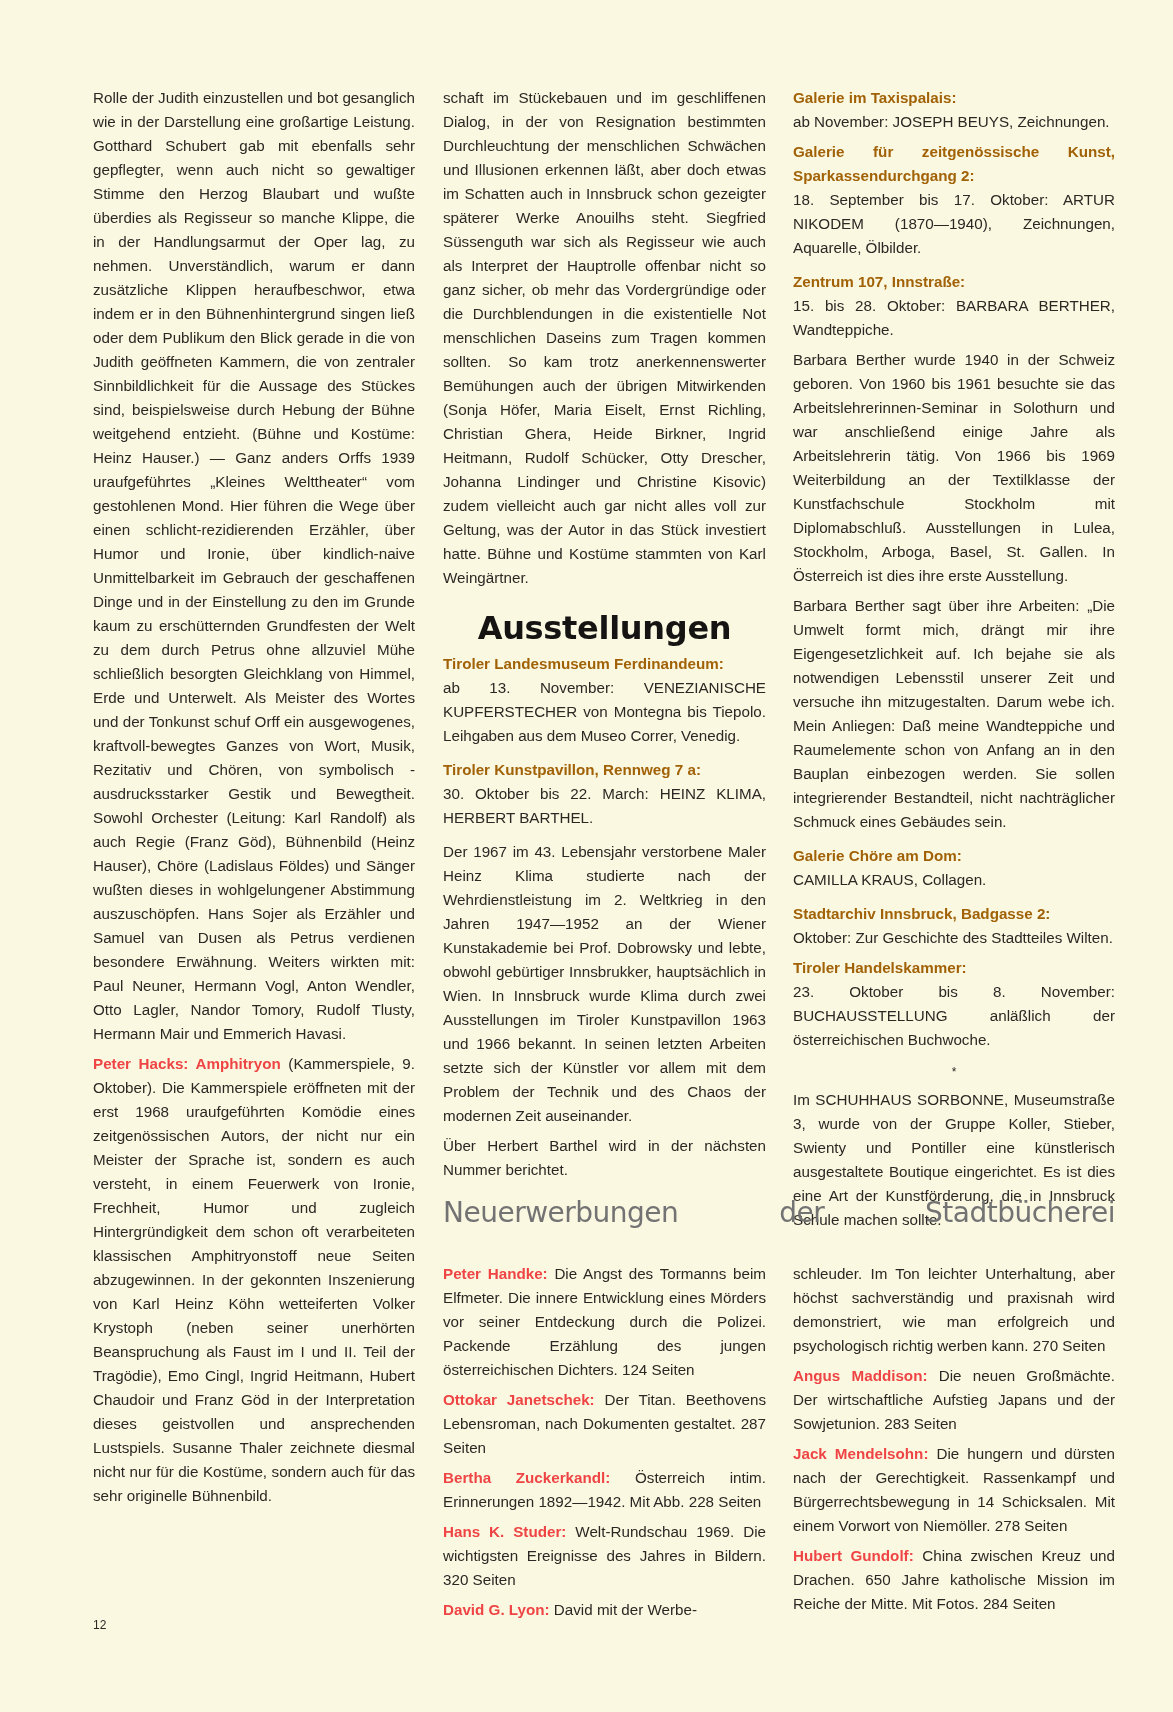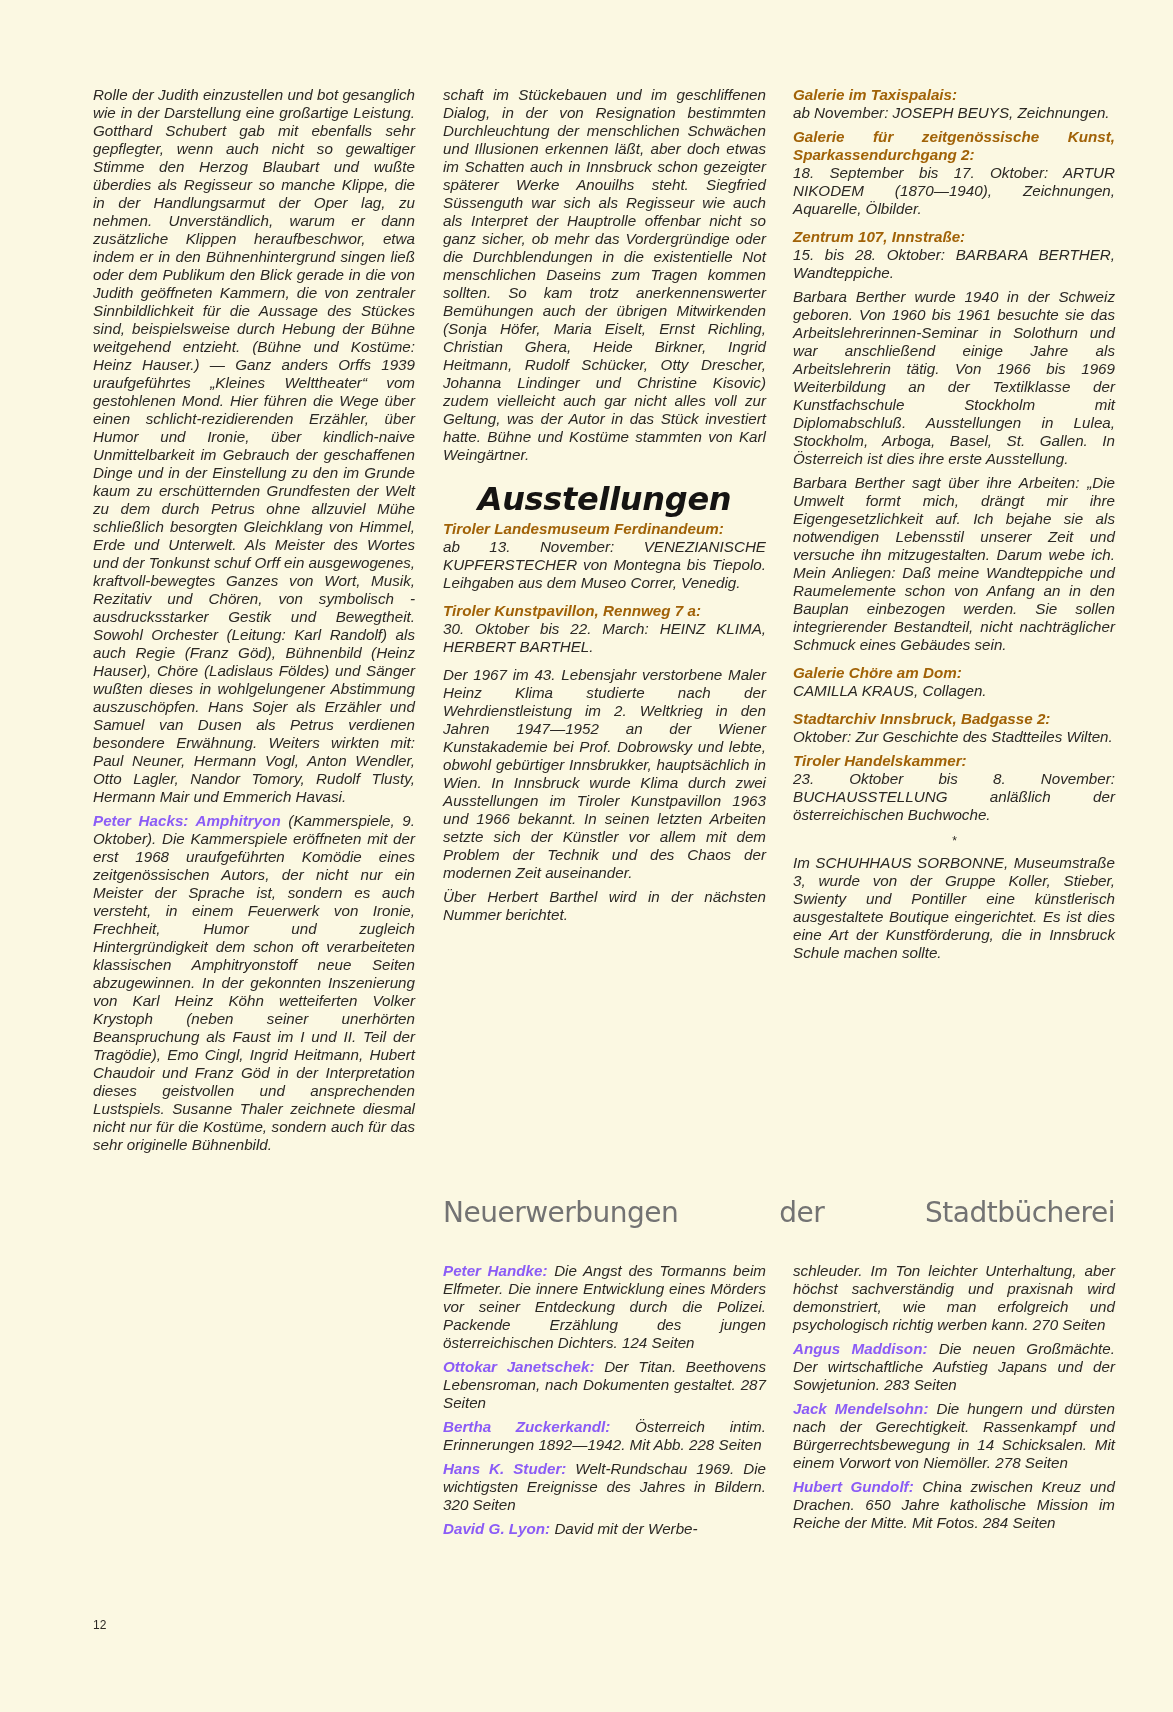--- a/index.html
+++ b/index.html
@@ -5,29 +5,28 @@
   html, body { margin: 0; padding: 0; }
   body {
     width: 1173px; height: 1712px; overflow: hidden;
     background: #fbf8e2;
     font-family: "Liberation Sans", sans-serif;
     color: #2b2824;
     position: relative;
   }
   .col {
     position: absolute; top: 86px;
-    font-size: 15.2px; line-height: 18px;
+    font-size: 15.2px; line-height: 24px;
     text-align: justify;
-    font-style: italic;
   }
   #col1 { left: 93px; width: 322px; }
   #col2 { left: 443px; width: 323px; }
   #col3 { left: 793px; width: 322px; }
   p { margin: 0 0 6px 0; }
-  .b { font-weight: bold; color: #8b5cf6; }
+  .b { font-weight: bold; color: #ef4444; }
   .hd { font-weight: bold; color: #a16207; margin: 0; }
   .gap { margin-top: 10px; }
   h2.sec {
     font-family: "DejaVu Sans", sans-serif; font-weight: bold;
     font-size: 32px; text-align: center; margin: 26px 0 12px 0; color: #151412;
     letter-spacing: -0.3px;
   }
   .star { text-align: center; margin: 8px 0 4px 0; font-size: 12px; }
   #big-title {
     position: absolute; left: 443px; top: 1196px; width: 672px;

